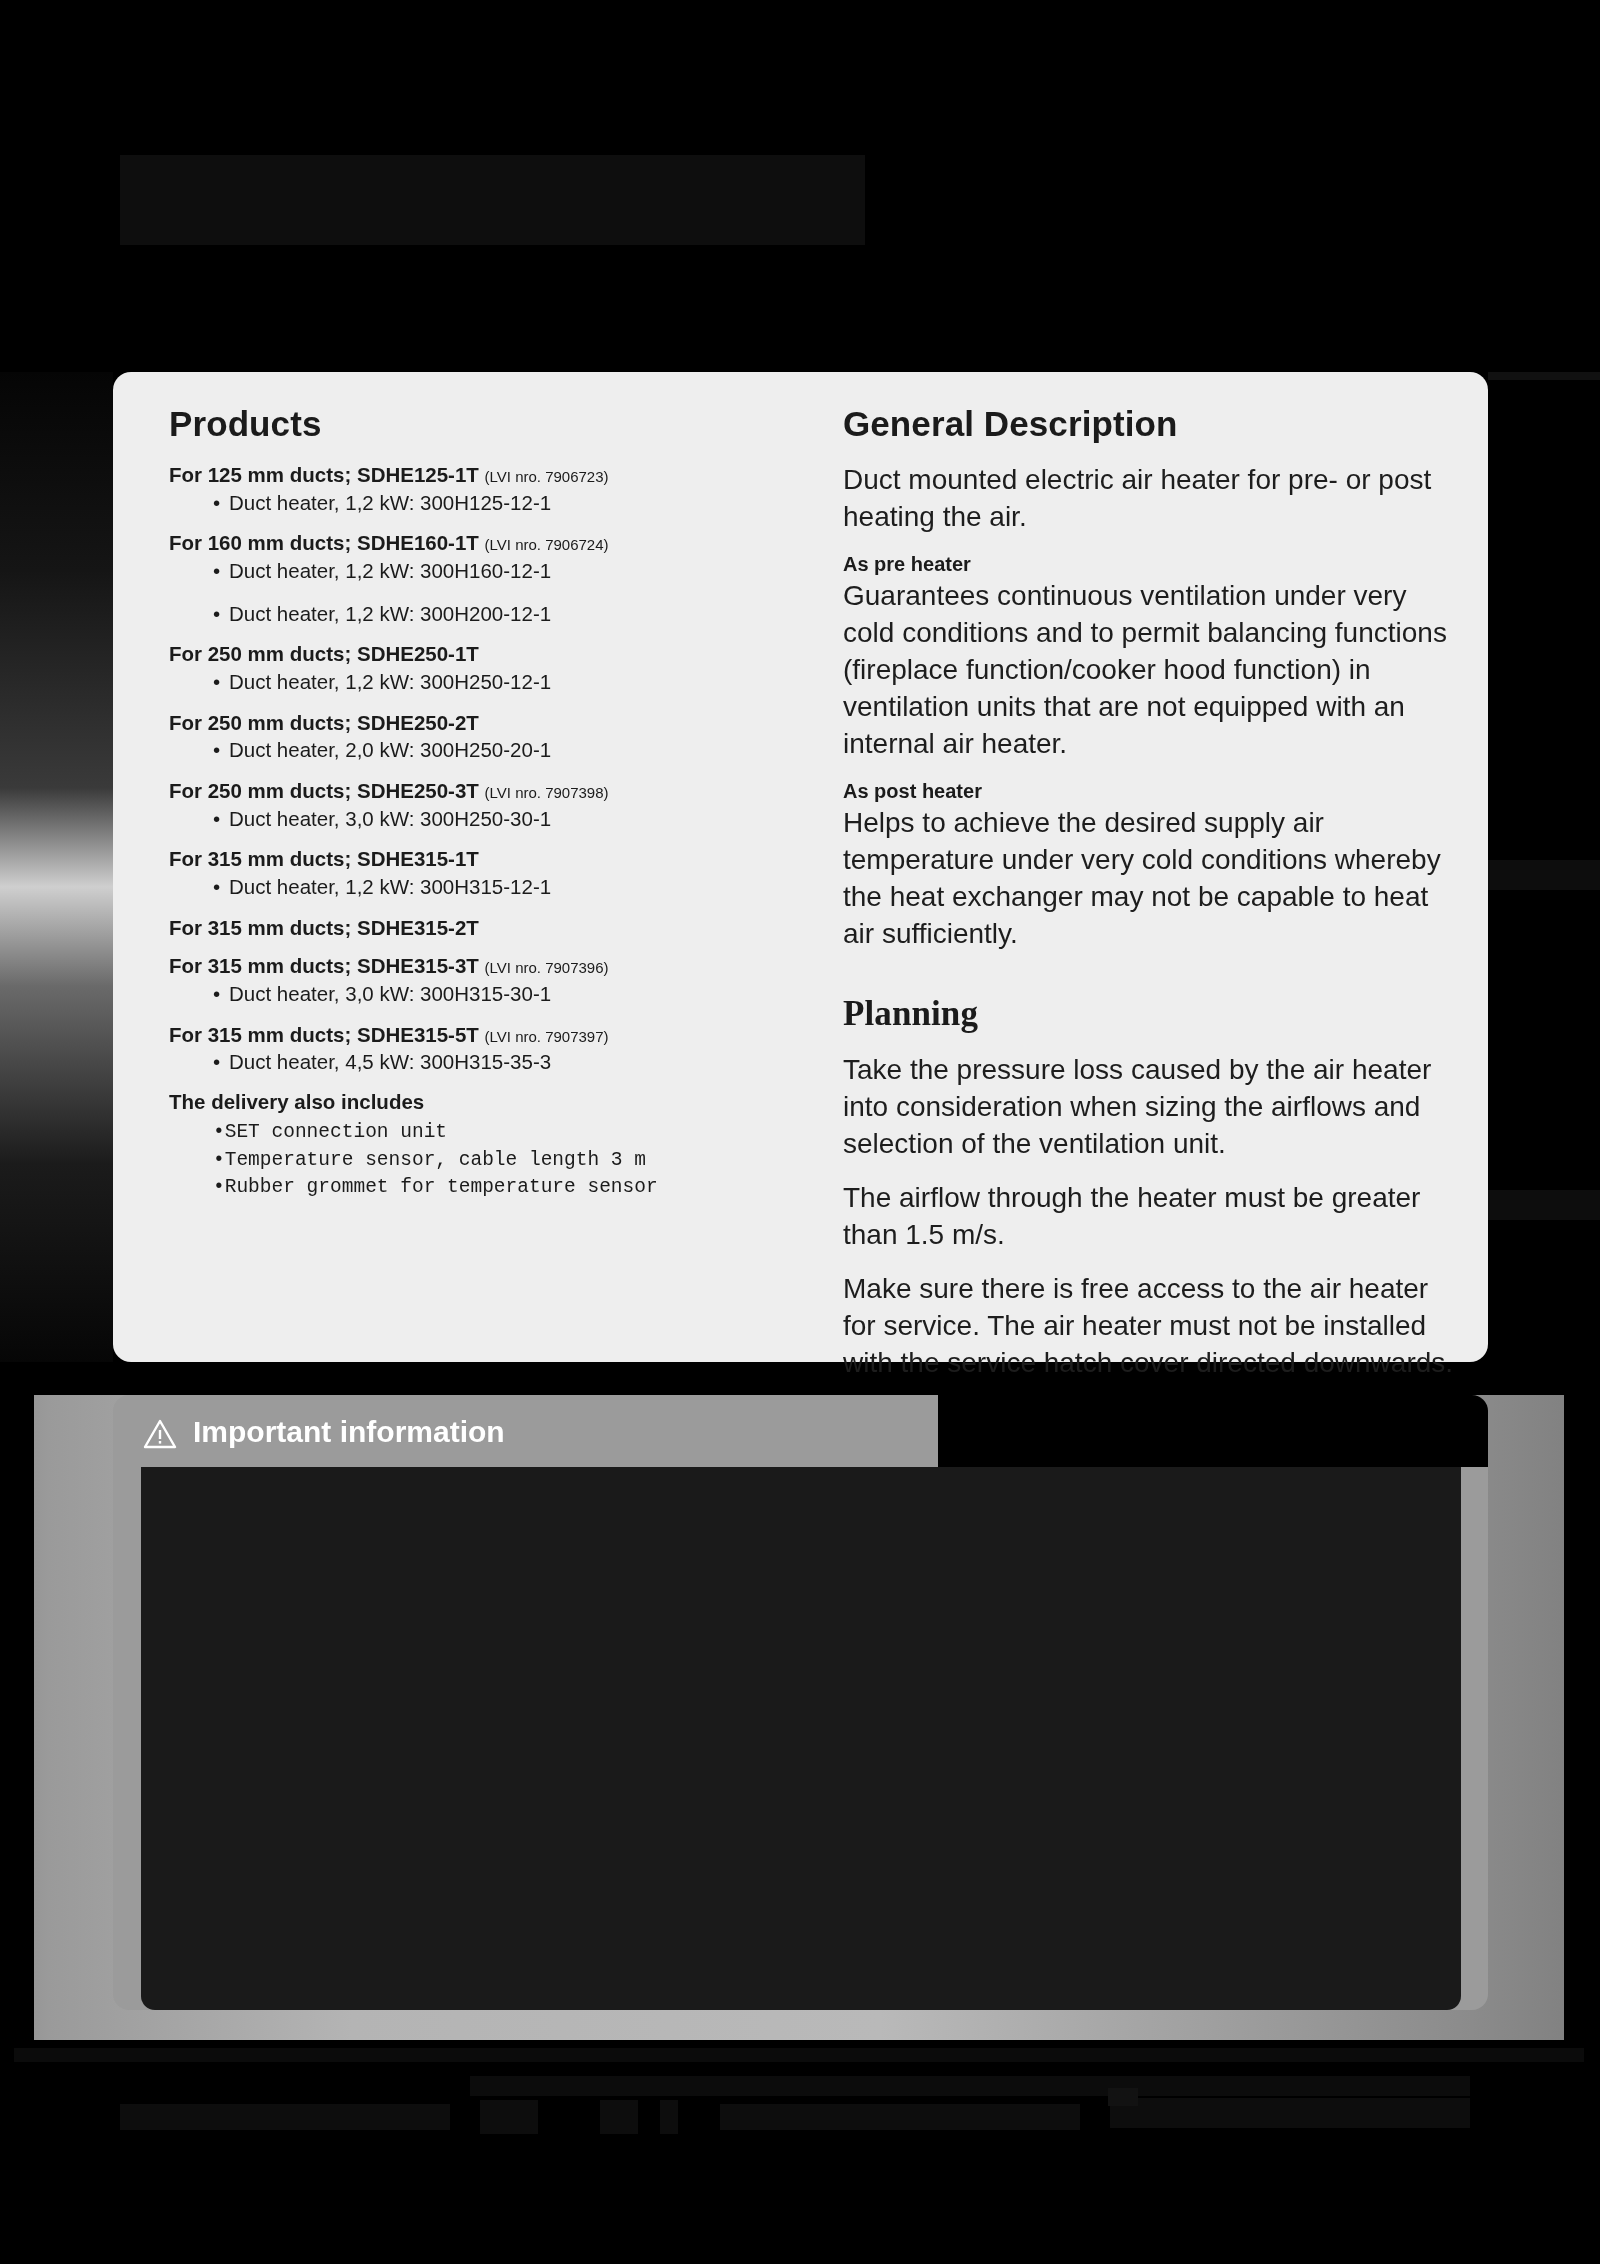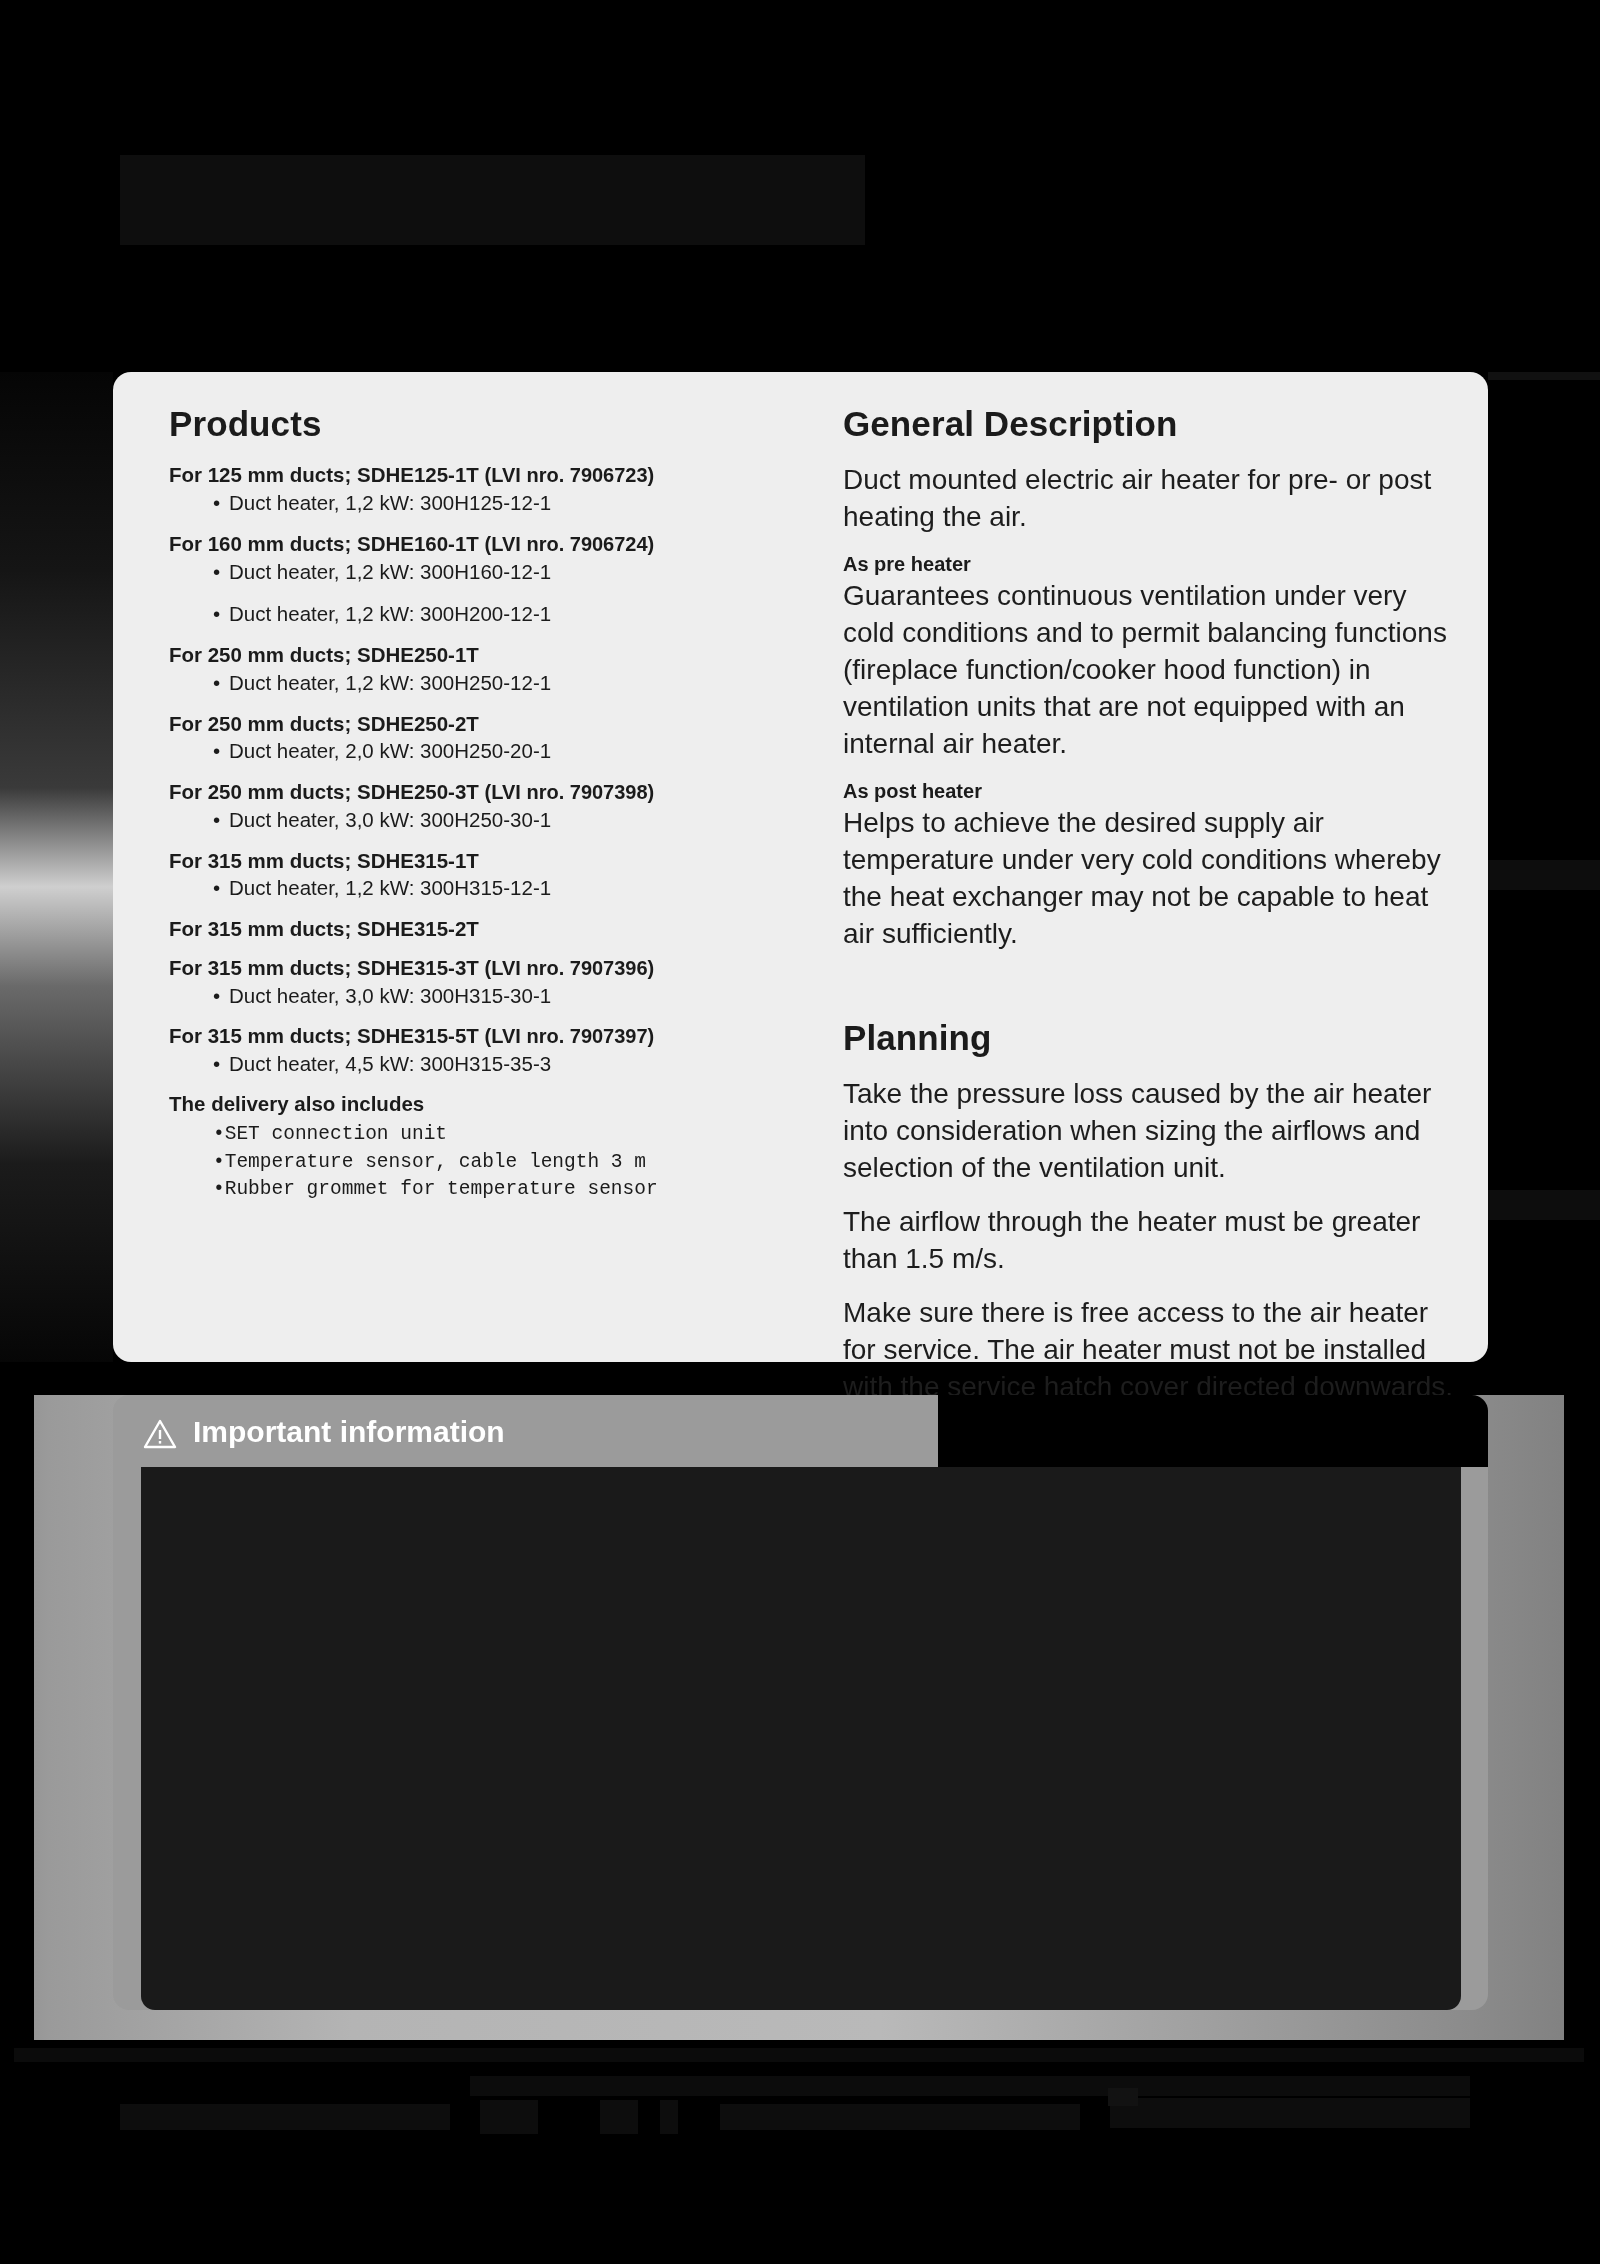--- a/index.html
+++ b/index.html
@@ -72,35 +72,36 @@
   }
 
   h1.sec {
     font-size: 35px;
     font-weight: bold;
     color: #1b1b1b;
     margin: 8px 0 18px 0;
     letter-spacing: 0.1px;
   }
   h1.sec.second {
-    margin-top: 66px;
+    margin-top: 42px;
+    font-family: Liberation Serif, serif;
   }
 
   .prod-group {
     margin-bottom: 13px;
   }
   .prod-title {
     font-size: 20.5px;
     font-weight: bold;
     color: #1b1b1b;
     line-height: 1.25;
   }
   .prod-title .lvi {
-    font-size: 20px;
-    font-weight: bold;
+    font-size: 15px;
+    font-weight: normal;
     letter-spacing: 0;
   }
   .prod-item {
     font-size: 20.5px;
     color: #1b1b1b;
     padding-left: 44px;
     line-height: 1.45;
   }
   .prod-item .b {
     display: inline-block;

